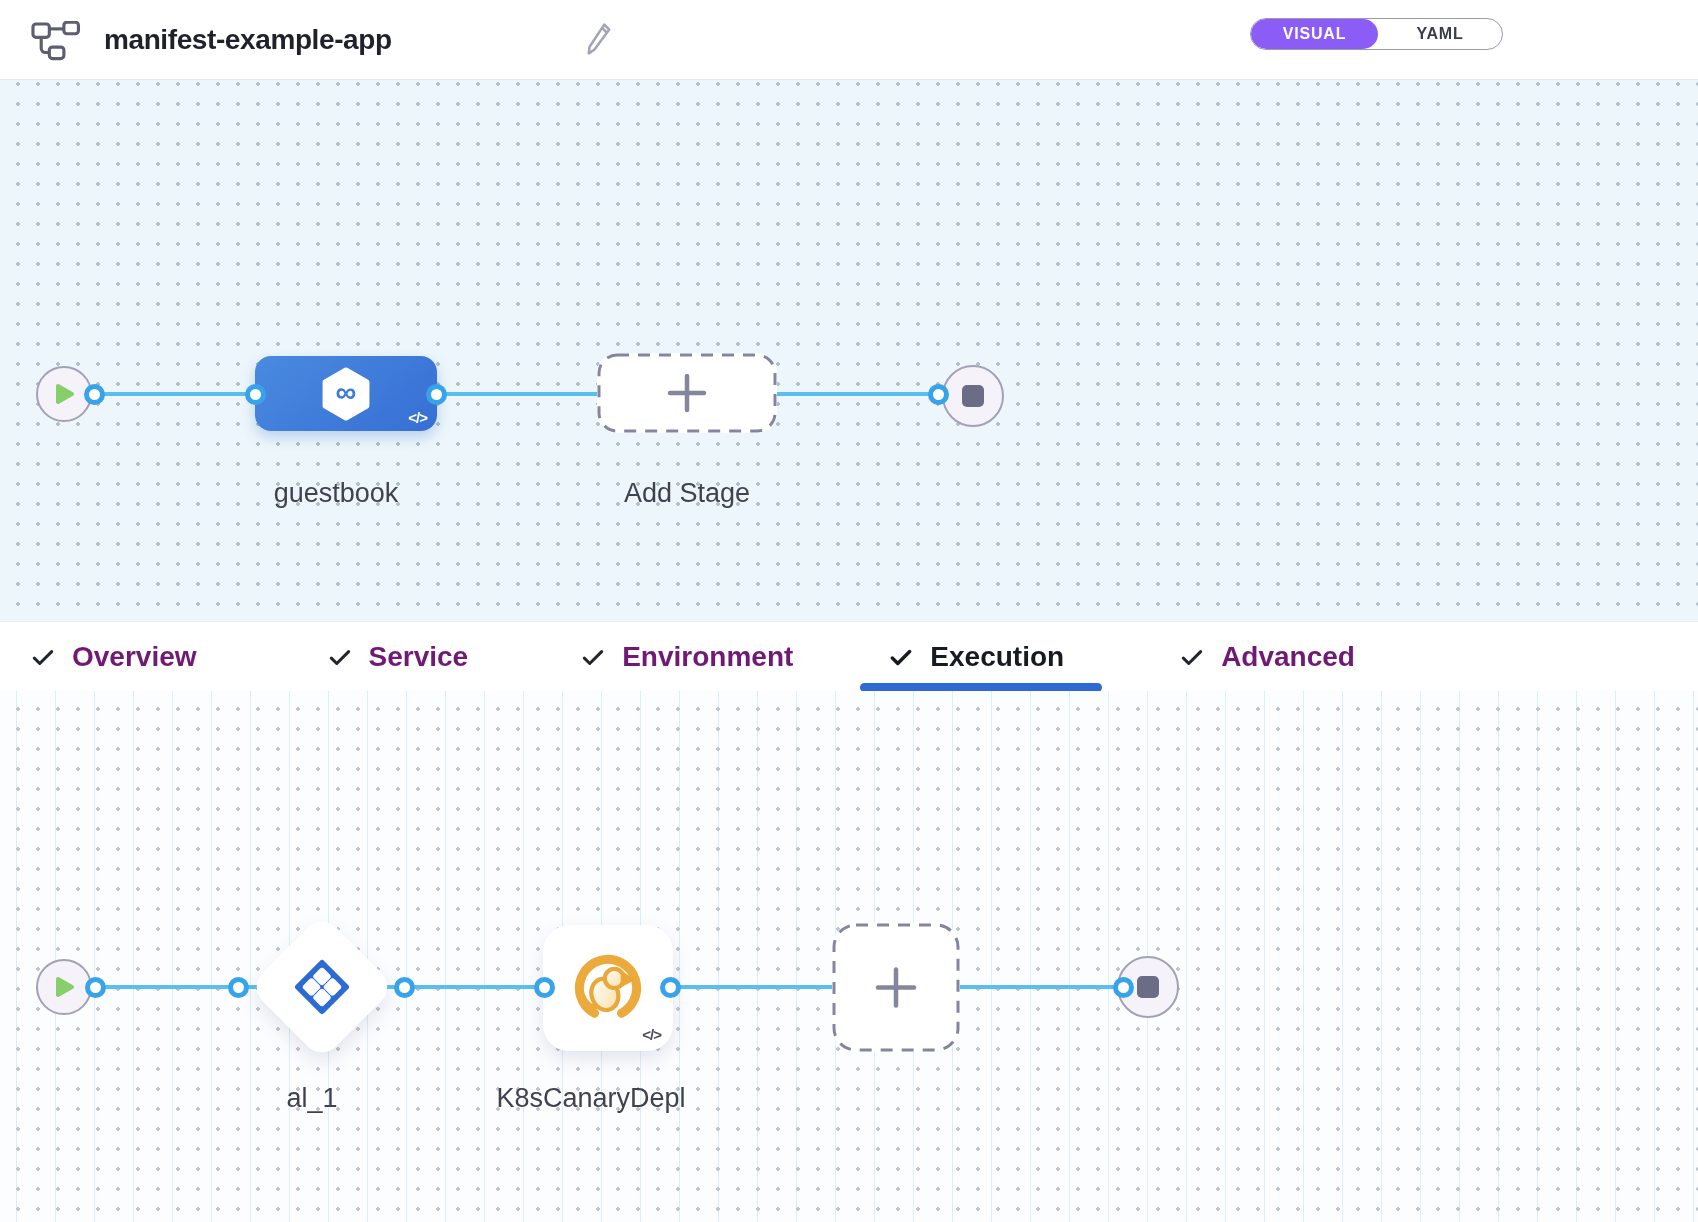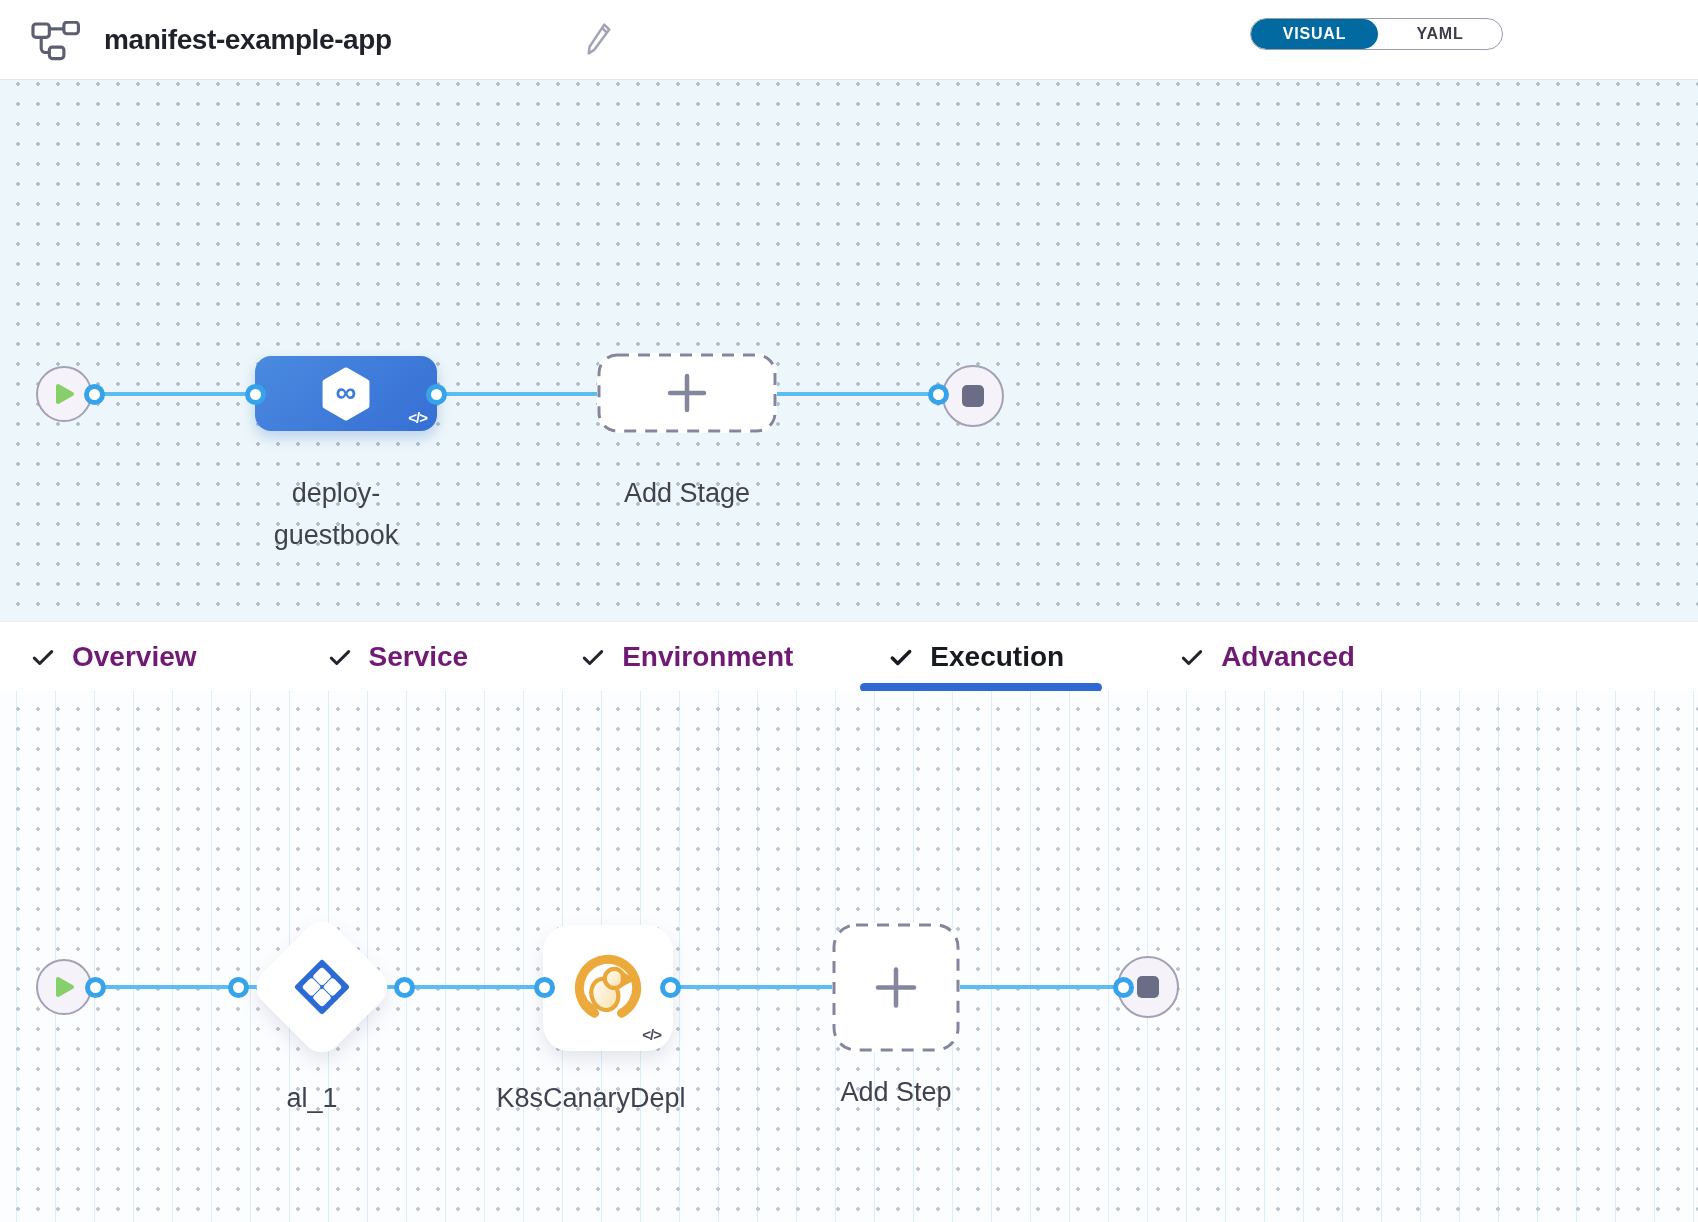--- a/index.html
+++ b/index.html
@@ -12,21 +12,21 @@
   .pipe-icon { position:absolute; left:30px; top:21px; }
   .title { position:absolute; left:104px; top:50%; transform:translateY(-50%);
            font-size:28px; font-weight:700; color:#1f212b; letter-spacing:-0.4px; }
   .edit-btn { position:absolute; left:582px; top:19px; width:34px; height:40px; cursor:pointer;
               display:flex; align-items:center; justify-content:center; }
   .toggle { position:absolute; left:1250px; top:18px; width:253px; height:32px;
             border:1.5px solid #9b9bb0; border-radius:17px; background:#fff;
             display:flex; overflow:hidden; }
   .toggle-seg { flex:1; display:flex; align-items:center; justify-content:center;
                 font-size:16px; font-weight:700; letter-spacing:0.8px; color:#3a3c49; cursor:pointer; }
-  .toggle-seg.active { background:#0369a1; color:#ffffff; border-radius:16px; flex:0 0 127px; }
+  .toggle-seg.active { background:#8b5cf6; color:#ffffff; border-radius:16px; flex:0 0 127px; }
 
   
   .canvas-top { position:relative; height:541px; background:#edf6fa;
     background-image:radial-gradient(circle, #b3bfc9 1.6px, transparent 1.9px);
     background-size:20px 20px; background-position:8px 14px; }
   .canvas-bottom { position:relative; height:531px; background:#fcfdff;
     background-image:
       radial-gradient(circle, #bfc6cf 1.6px, transparent 1.9px),
       linear-gradient(90deg, rgba(168,214,238,0.38) 0 1.5px, transparent 1.5px);
     background-size:20px 20px, 39px 100%; background-position:8px 8px, 16px 0; }
@@ -134,21 +134,20 @@
     <div class="endpoint" style="left:942px; top:285px;">
       <div class="stop-square"></div>
     </div>
 
     <div class="port" style="left:83.5px; top:303.5px;"></div>
     <div class="port" style="left:244.5px; top:303.5px;"></div>
     <div class="port" style="left:425.5px; top:303.5px;"></div>
     <div class="port" style="left:927.5px; top:303.5px;"></div>
 
     <div class="node-label" style="left:226px; top:392px; width:220px;">
-      <div>deploy-</div>
       <div>guestbook</div>
     </div>
     <div class="node-label" style="left:577px; top:392px; width:220px;">Add Stage</div>
   </div>
 
   <div class="tabbar">
     <div class="tab m1">
       <span class="chk">
           <svg width="26" height="26" viewBox="0 0 24 24" fill="none">
             <path d="M4 13l5 5L20 7" stroke="#23252e" stroke-width="2.8" stroke-linecap="round" stroke-linejoin="round"></path>
@@ -247,16 +246,15 @@
     <div class="port" style="left:533.5px; top:285.5px;"></div>
     <div class="port" style="left:659.5px; top:285.5px;"></div>
     <div class="port" style="left:1112.5px; top:285.5px;"></div>
 
     <div class="node-label" style="left:202px; top:386px; width:220px;">
       <div>al_1</div>
     </div>
     <div class="node-label" style="left:481px; top:386px; width:220px;">
       <div>K8sCanaryDepl</div>
     </div>
-    <div class="node-label" style="left:786px; top:380px; width:220px;">Add Step</div>
   </div>
 
 </div>
 
 </body></html>

